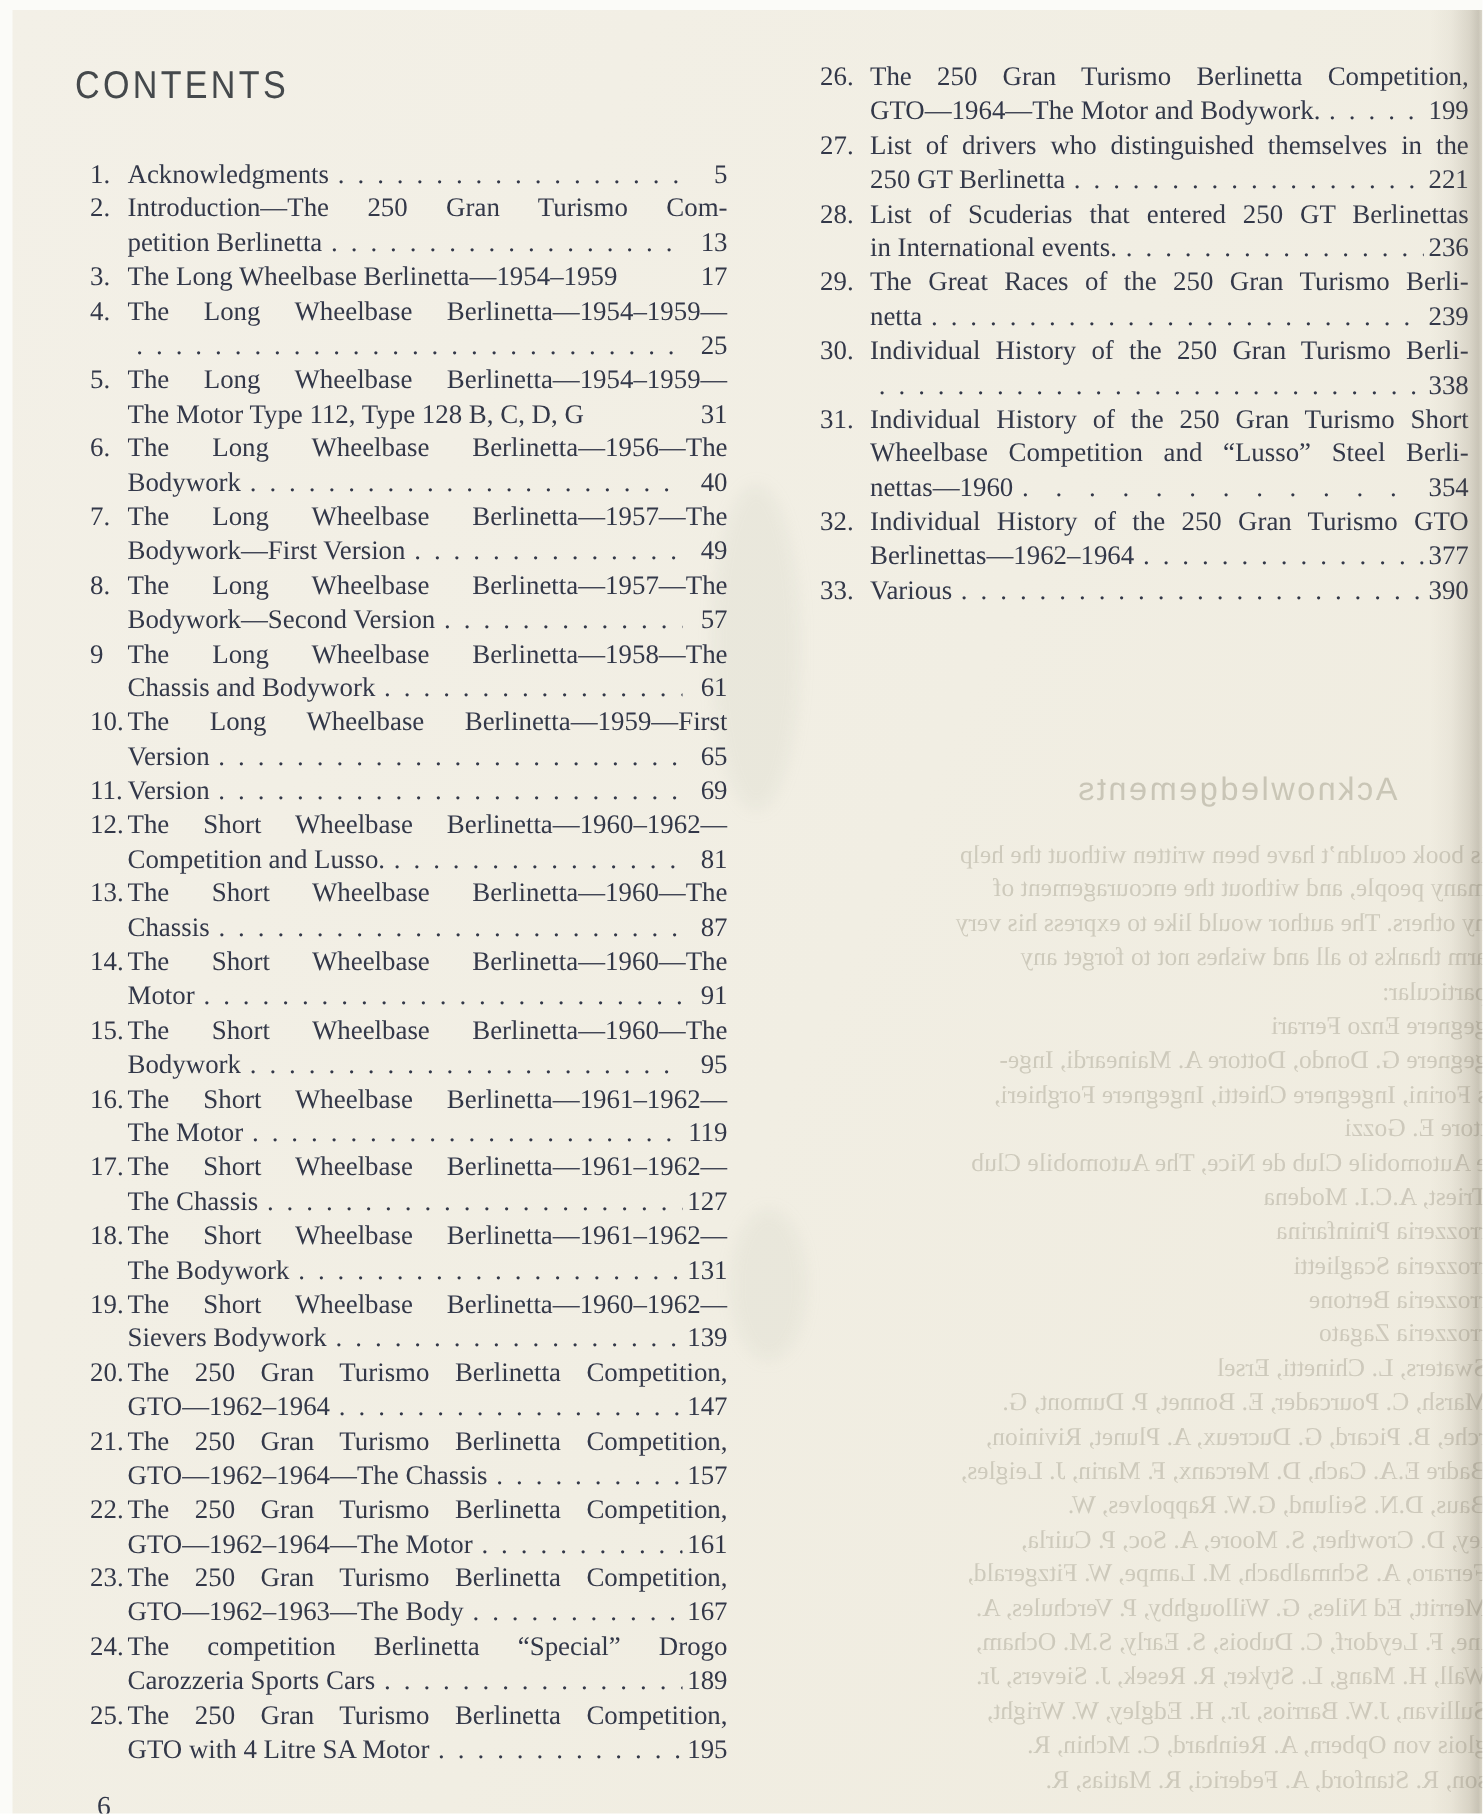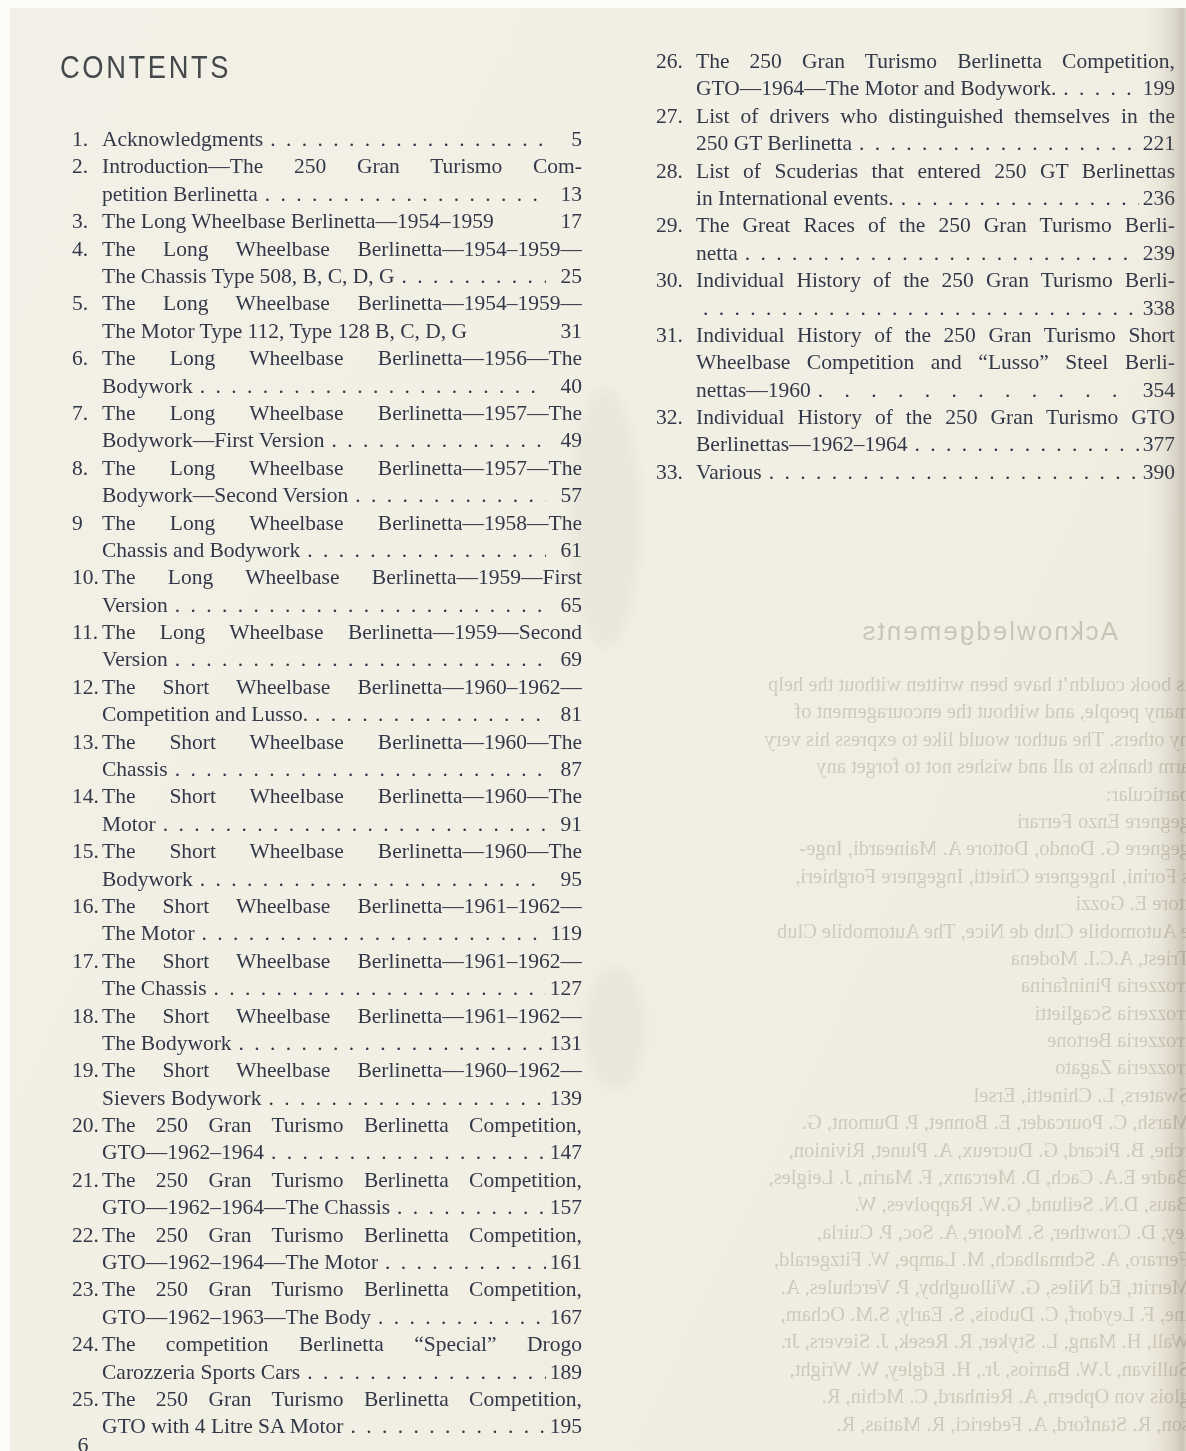--- a/index.html
+++ b/index.html
@@ -144,21 +144,20 @@
               <span class="gap"></span>
               <span class="pg">17</span>
             </div>
           </div>
         </div>
         <div class="entry">
           <div class="num">4.</div>
           <div class="body">
             <div class="line just">The Long Wheelbase Berlinetta—1954–1959—</div>
             <div class="line">
-              <span class="t">The Chassis Type 508, B, C, D, G</span>
               <span class="dots"></span>
               <span class="pg">25</span>
             </div>
           </div>
         </div>
         <div class="entry">
           <div class="num">5.</div>
           <div class="body">
             <div class="line just">The Long Wheelbase Berlinetta—1954–1959—</div>
             <div class="line">
@@ -219,21 +218,20 @@
             <div class="line">
               <span class="t">Version</span>
               <span class="dots"></span>
               <span class="pg">65</span>
             </div>
           </div>
         </div>
         <div class="entry">
           <div class="num">11.</div>
           <div class="body">
-            <div class="line just">The Long Wheelbase Berlinetta—1959—Second</div>
             <div class="line">
               <span class="t">Version</span>
               <span class="dots"></span>
               <span class="pg">69</span>
             </div>
           </div>
         </div>
         <div class="entry">
           <div class="num">12.</div>
           <div class="body">

